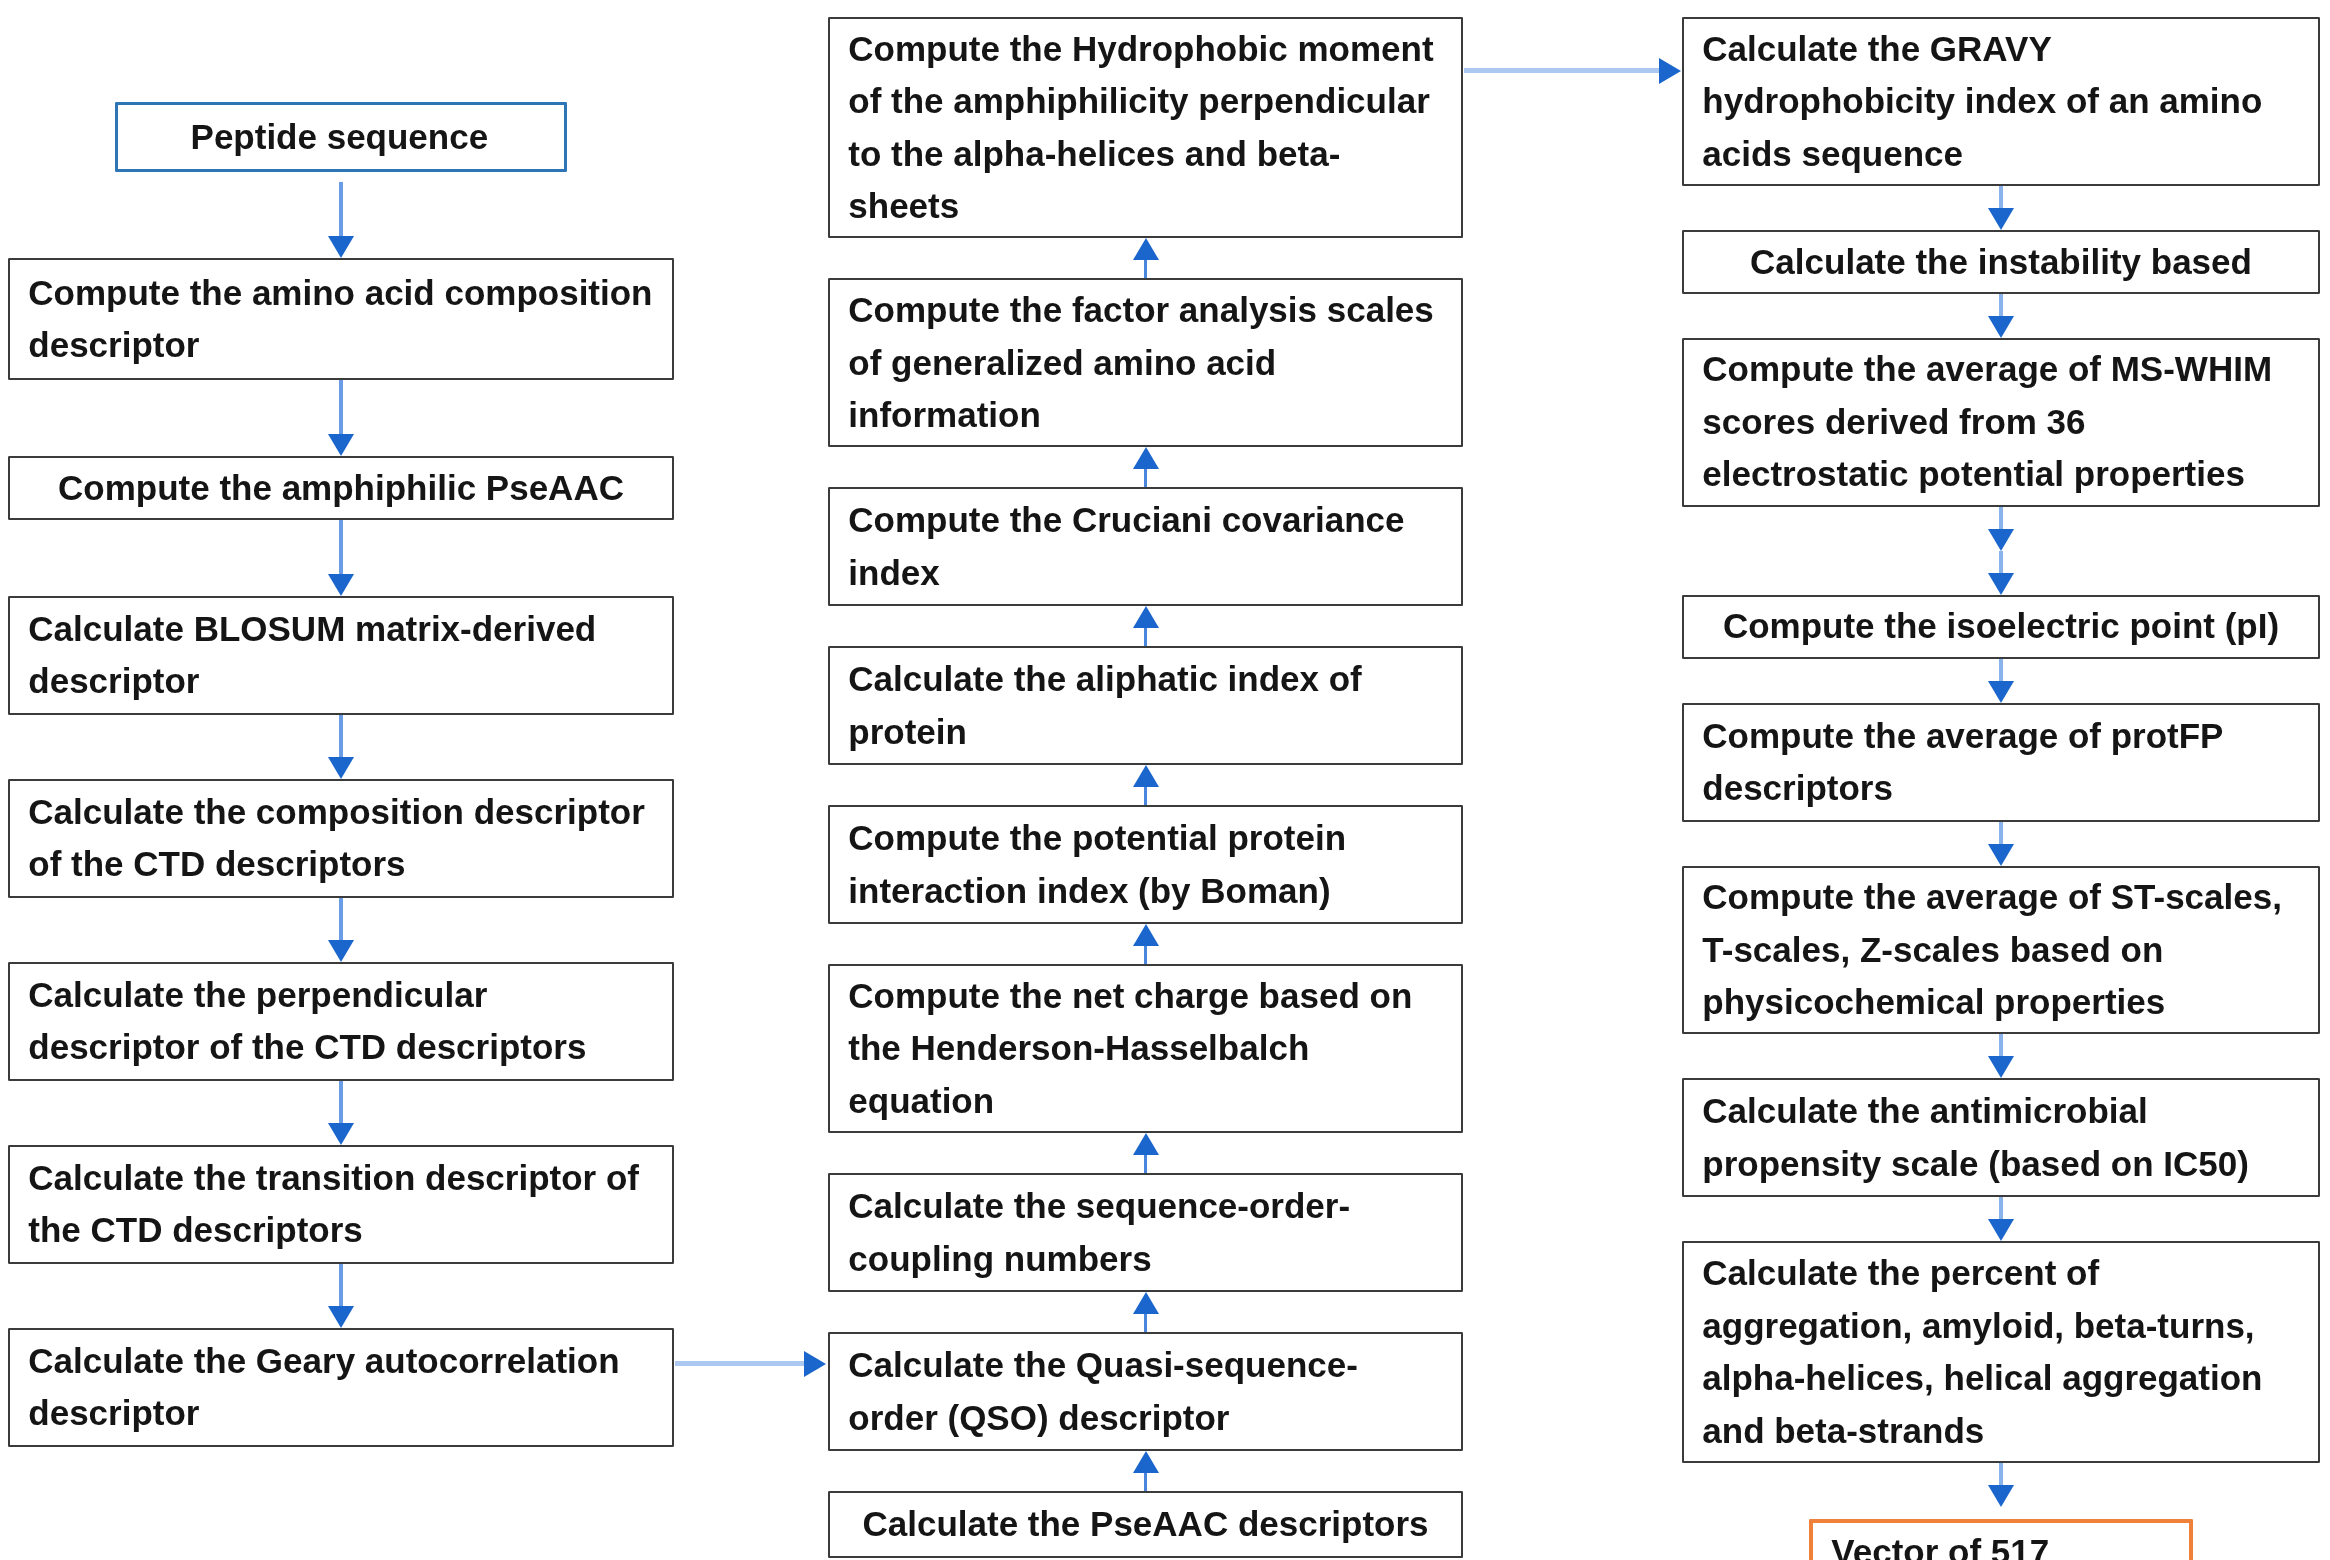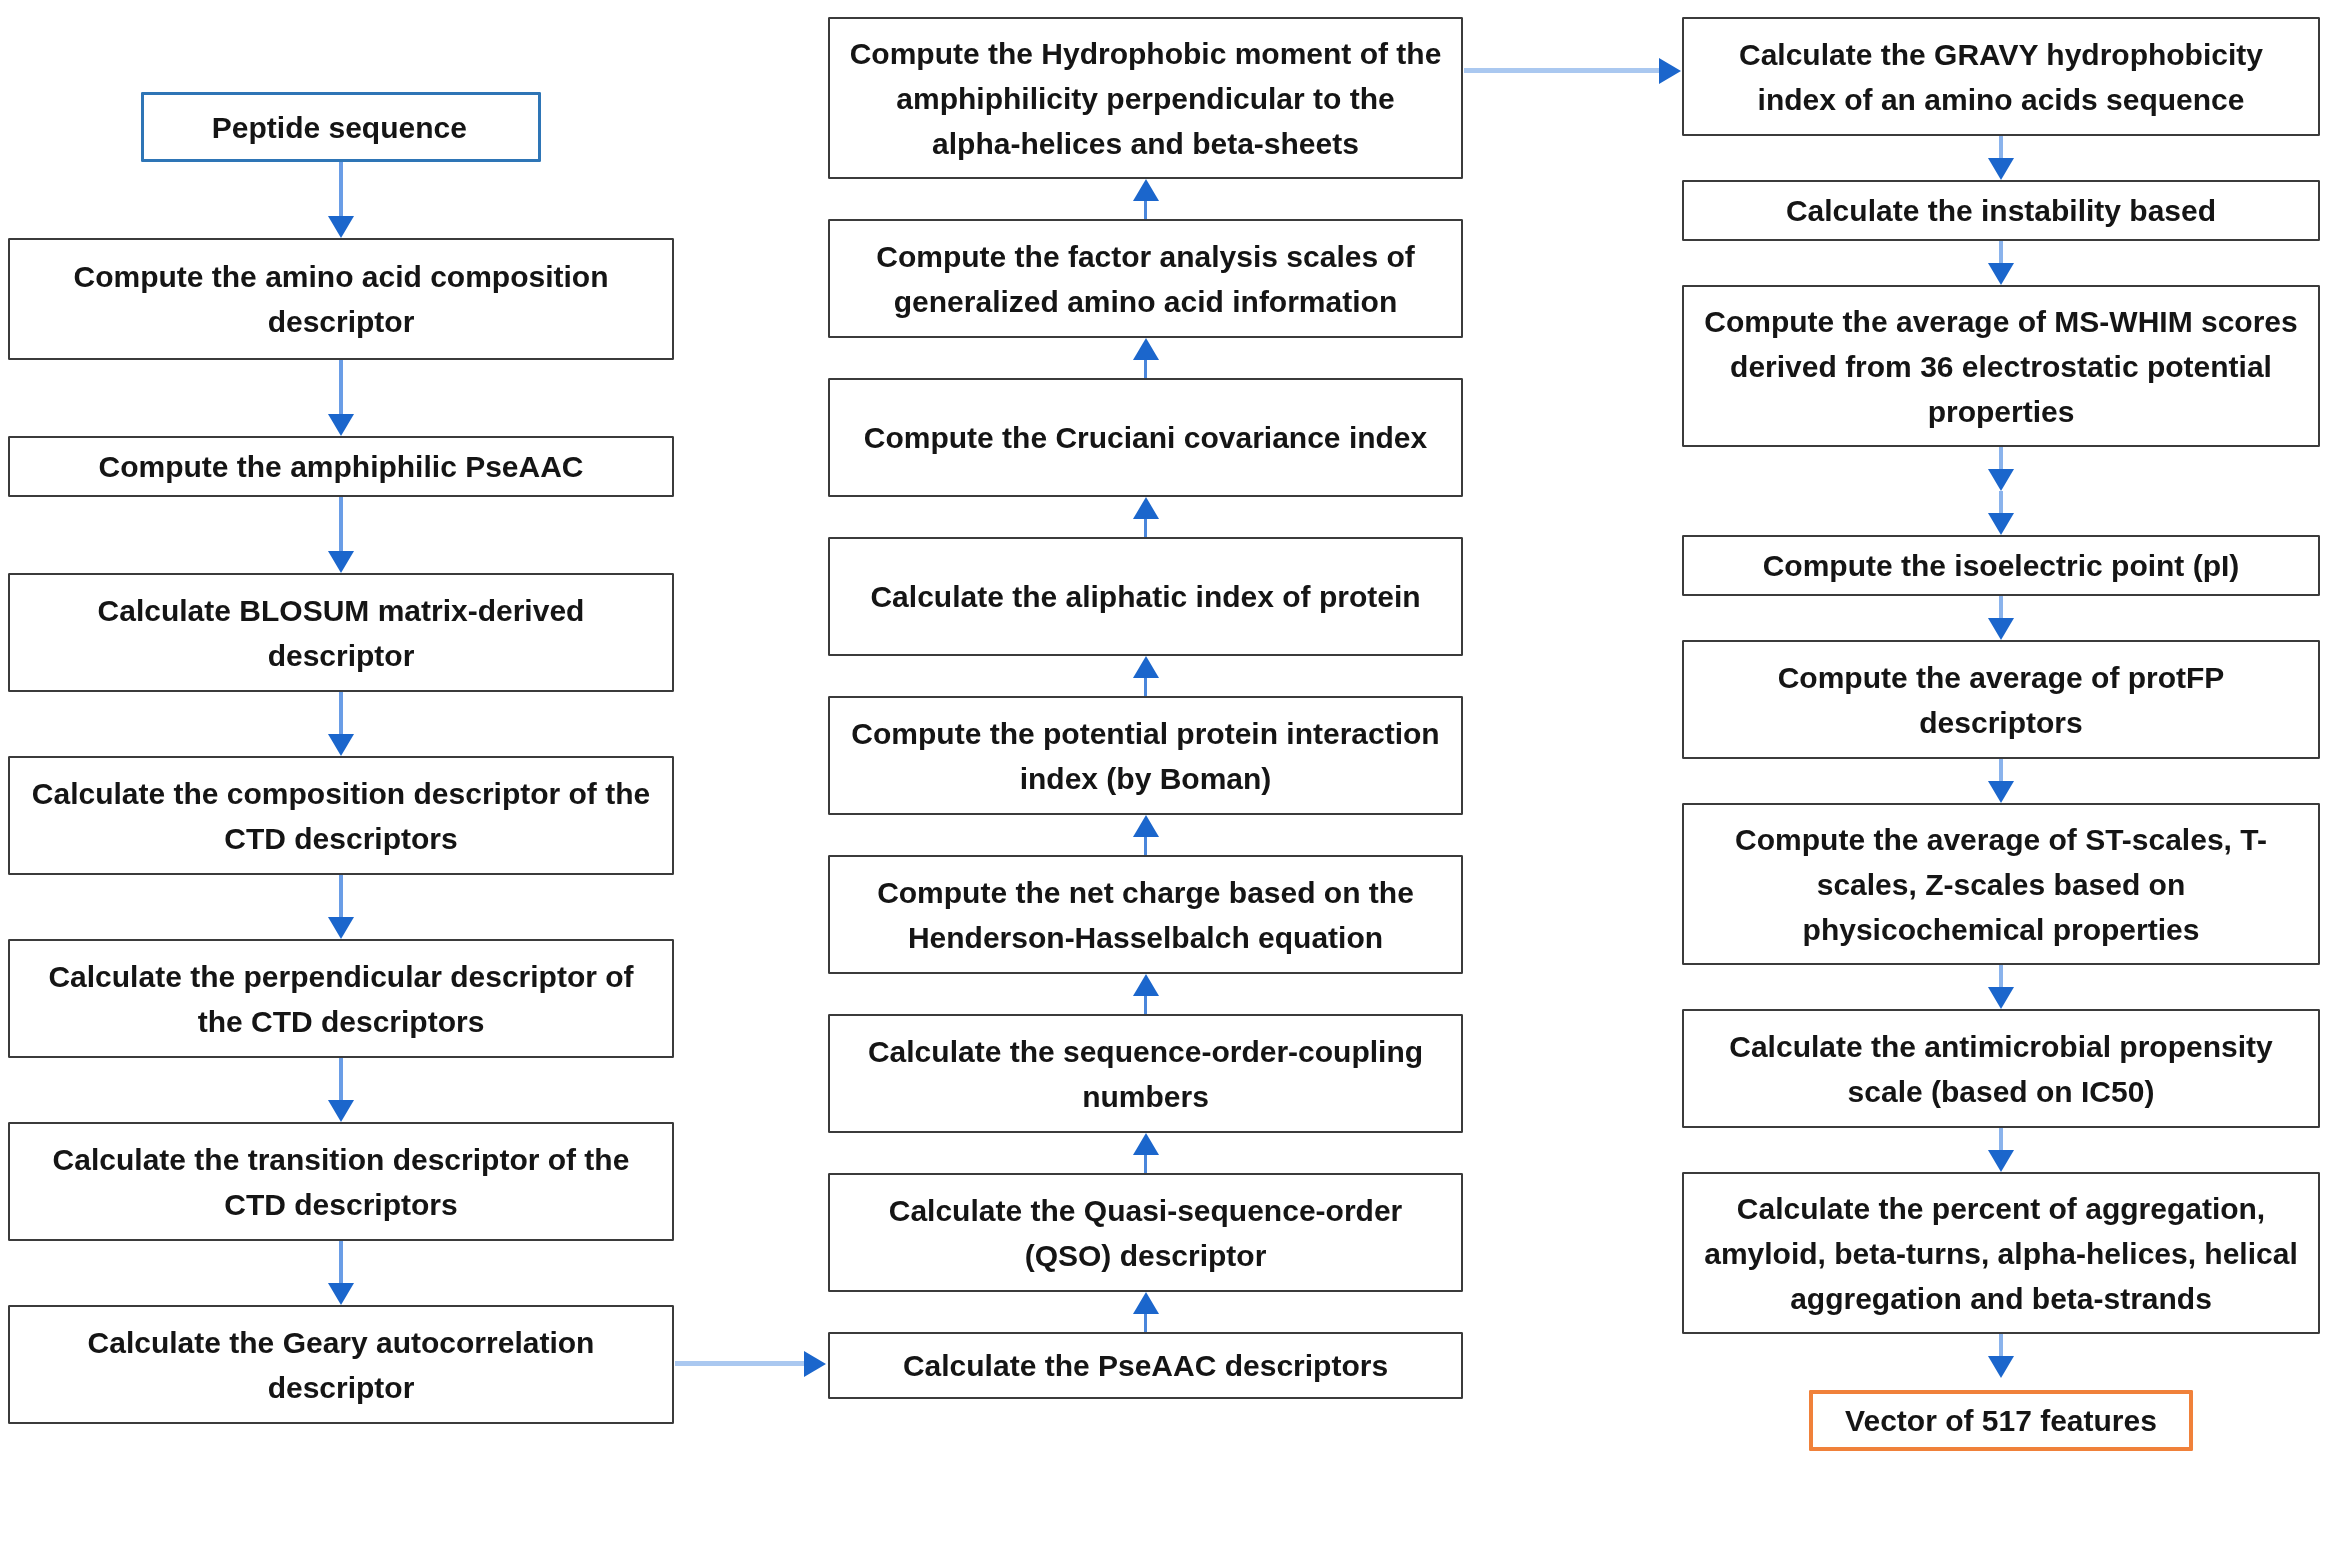--- a/index.html
+++ b/index.html
@@ -27,29 +27,28 @@
   .col-mid{left:828px;top:17px;width:635px;}
   .col-right{left:1682px;top:17px;width:638px;}
 
   .box{
     box-sizing:border-box;
     width:100%;
     border:2.4px solid var(--box-border);
     border-radius:1.2px;
     background:#ffffff;
     display:flex;align-items:center;justify-content:center;
-    text-align:center;
-    font-size:30px;font-weight:bold;line-height:1.5;color:var(--text);
+    font-size:35px;font-weight:bold;line-height:1.5;color:var(--text);
     padding:3.7px 18.3px;
   }
   .h1{min-height:61px;}
   .h2{min-height:119px;}
   .h3{min-height:162px;}
   .input-box{
-    width:400px;margin:0 auto;
+    width:452px;margin:10px auto;
     border:3.7px solid var(--input-border);
     min-height:70px;
     padding-left:15px;
   }
   .output-box{
     width:384px;margin:12px auto;
     border:4.9px solid var(--output-border);
     min-height:61px;
   }
 

